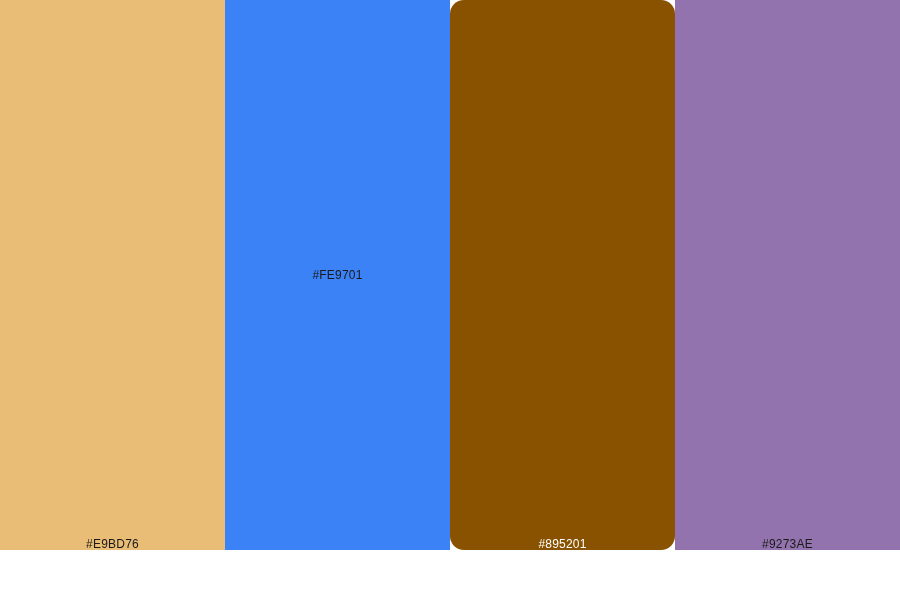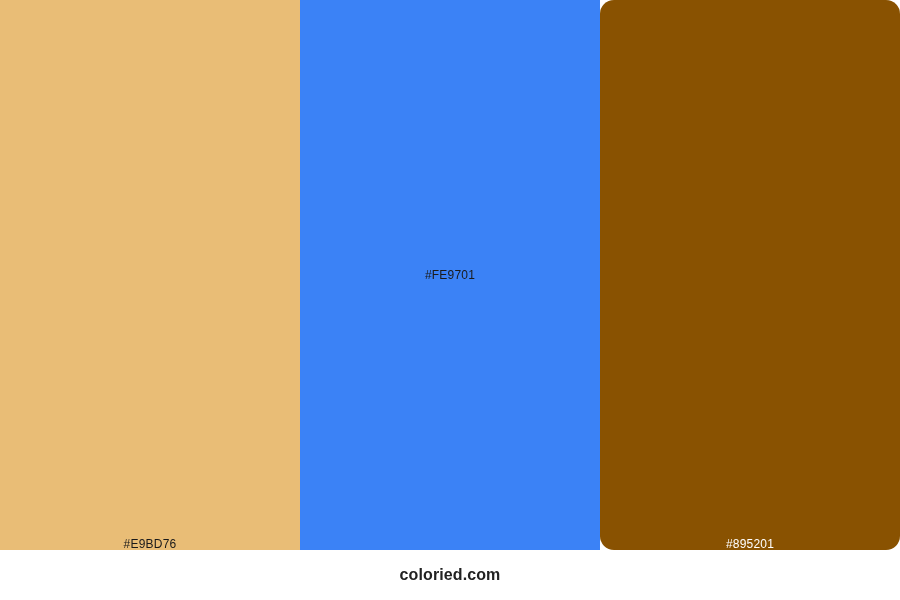--- a/index.html
+++ b/index.html
@@ -81,20 +81,20 @@
 
 
     <div class="swatch" style="background-color: #3b82f6; align-items: center;">
       <span class="swatch-label label-dark">#FE9701</span>
     </div>
 
     <div class="swatch" style="background-color: rgb(137, 82, 1); border-radius: 14px;">
       <span class="swatch-label label-light">#895201</span>
     </div>
 
+    <div class="swatch" style="background-color: rgb(146, 115, 174);">
+      <span class="swatch-label label-dark">#9273AE</span>
+    </div>
 
   </div>
 
-  <div class="footer-bar">
-    <span class="footer-text">coloried.com</span>
-  </div>
 
 </div>
 
 </body></html>

